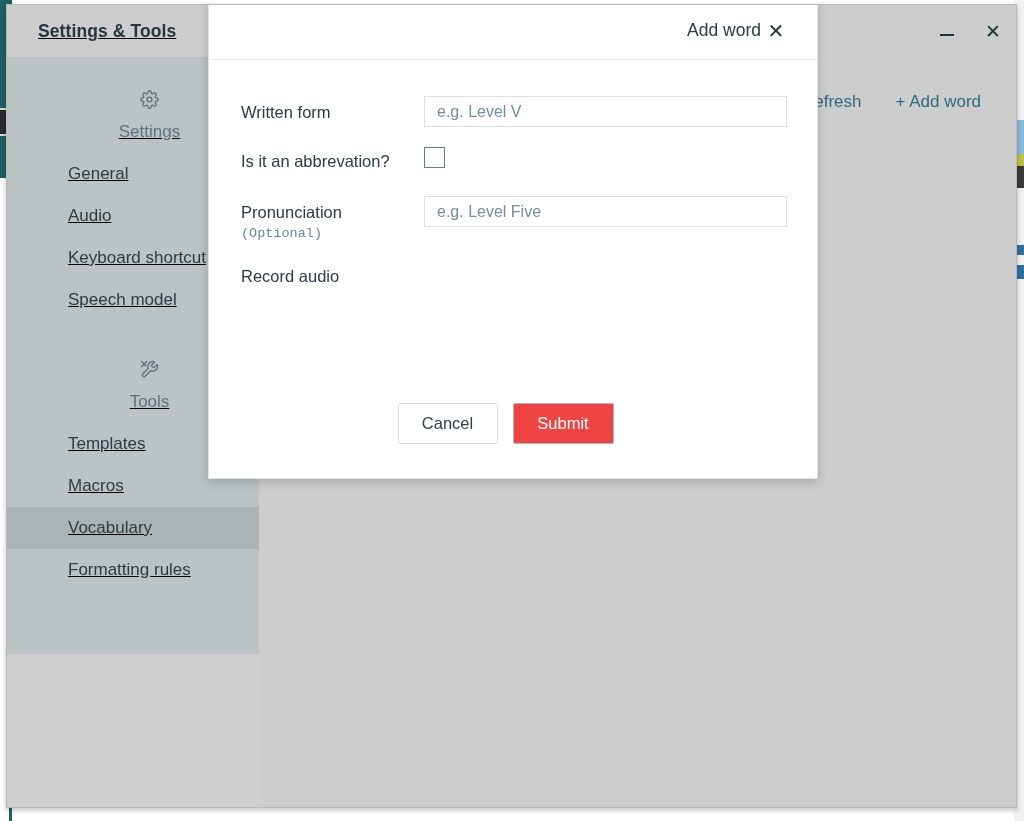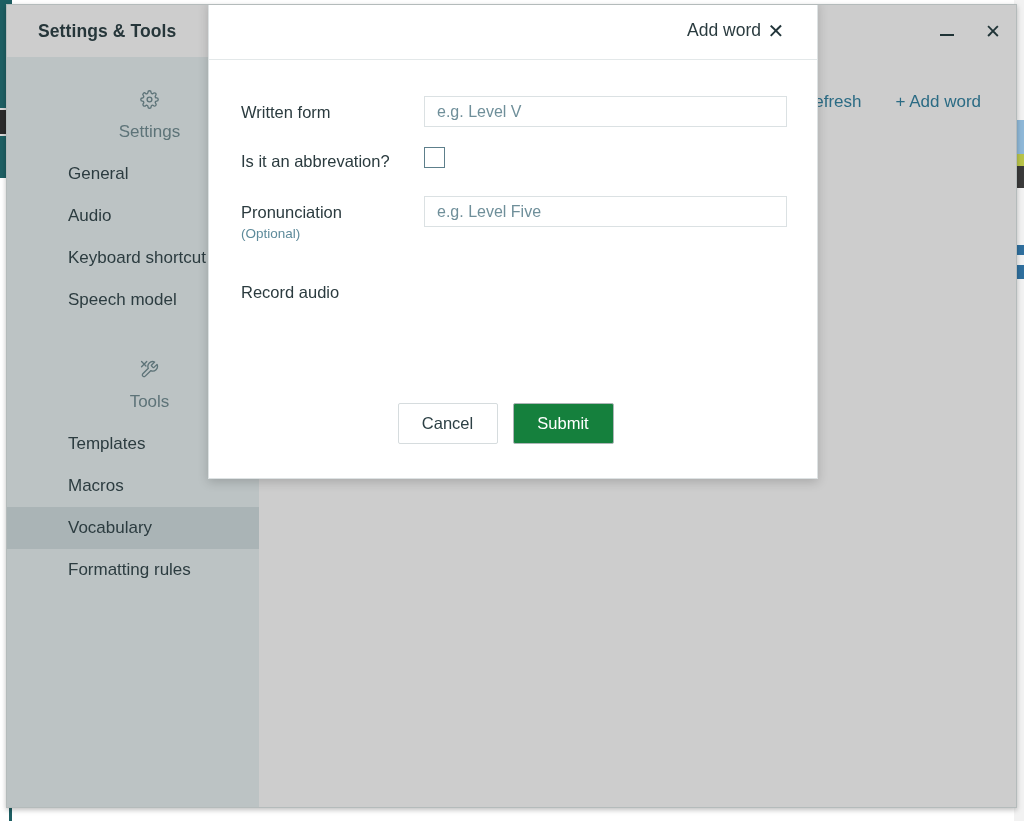--- a/index.html
+++ b/index.html
@@ -95,22 +95,23 @@
     display: block;
     width: 14px; height: 2px;
     background: #1f3336;
     margin-top: 8px;
   }
 
   
   .sidebar {
     position: absolute;
     left: 0; top: 0;
-    width: 252px; height: 804px;
+    width: 252px; height: 649px;
     background: #bcc3c4;
+    text-decoration: underline;
   }
   .sidebar-header {
     height: 52px;
     background: #cdcdcd;
     display: flex;
     align-items: center;
     padding-left: 31px;
   }
   .sidebar-title {
     font-size: 17.5px;
@@ -228,20 +229,21 @@
     padding-top: 6px;
     font-size: 16.5px;
     color: #2b3b3f;
     line-height: 1.3;
   }
   .form-label .optional {
     display: block;
     font-size: 13.5px;
     color: #5e8b9b;
     margin-top: 1px;
+    font-family: Liberation Mono, monospace;
   }
   .form-field { flex: 1; }
   .text-input {
     width: 100%;
     height: 31px;
     border: 1px solid #dbe1e3;
     background: #ffffff;
     padding: 0 12px;
     font-size: 16px;
     color: #2b3b3f;
@@ -295,21 +297,21 @@
     font-family: "Liberation Sans", sans-serif;
     cursor: default;
     border-radius: 2px;
   }
   .btn-cancel {
     background: #ffffff;
     border: 1px solid #d6dcde;
     color: #2d4045;
   }
   .btn-submit {
-    background: #15803d;
+    background: #ef4444;
     border: 1px solid #adb6b7;
     color: #ffffff;
     min-width: 101px;
   }
 </style>
 </head>
 <body>
 
 <div id="desktop">
 
@@ -429,21 +431,21 @@
         <div class="form-row" style="margin-top:24px;">
           <div class="form-label">
             <span>Pronunciation</span>
             <span class="optional">(Optional)</span>
           </div>
           <div class="form-field">
             <input class="text-input" type="text" placeholder="e.g. Level Five" style="">
           </div>
         </div>
 
-        <div class="form-row" style="margin-top:34px;">
+        <div class="form-row" style="margin-top:18px;">
           <div class="form-label">Record audio</div>
         </div>
 
       </div>
 
       <div class="dialog-footer">
         <button class="btn btn-cancel">Cancel</button>
         <button class="btn btn-submit">Submit</button>
       </div>
 

